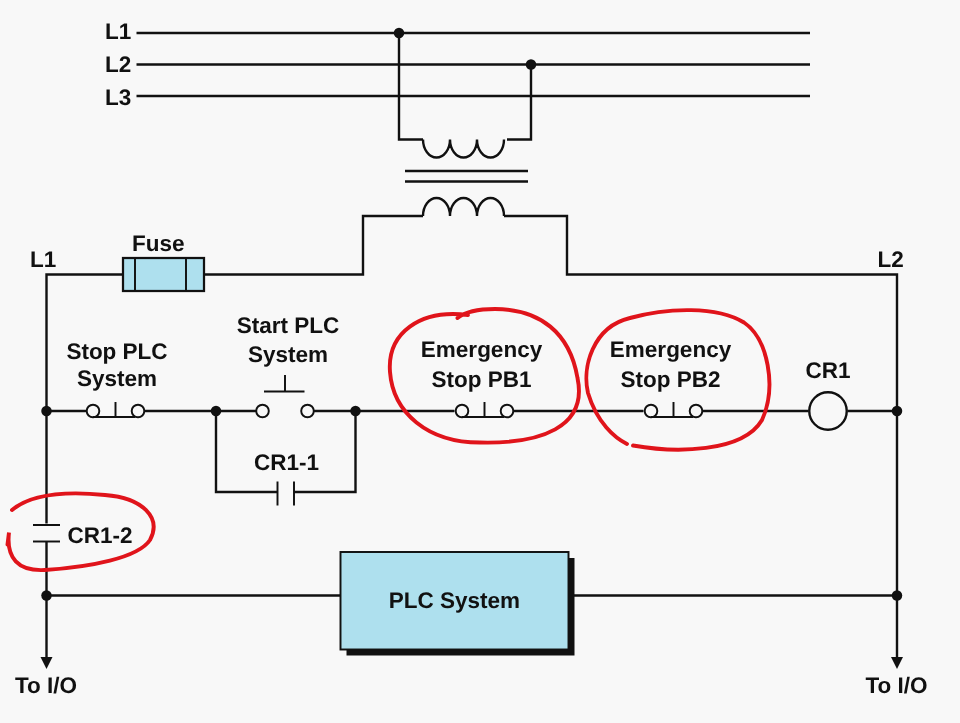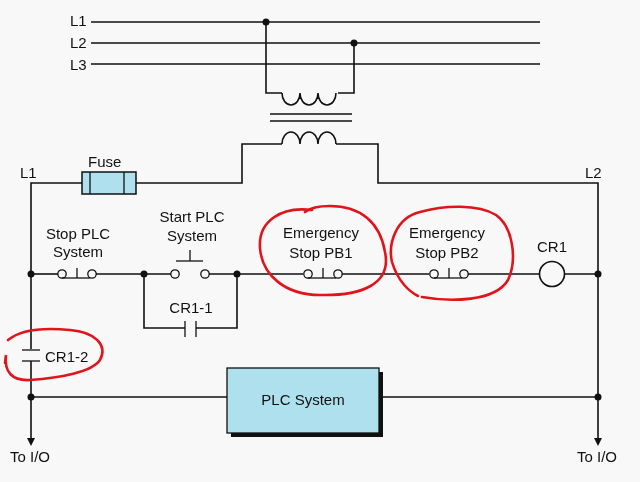--- a/index.html
+++ b/index.html
@@ -1,16 +1,16 @@
 <!DOCTYPE html>
 <html><head>
 <meta charset="utf-8">
 <style>
   html, body { margin: 0; padding: 0; background: #f8f8f8; }
-  #stage { position: relative; width: 640px; height: 482px; background: #f8f8f8; overflow: hidden; }
+  #stage { position: relative; width: 640px; height: 482px; background: #f8f8f8; overflow: hidden; font-weight: bold; }
   svg { position: absolute; left: 0; top: 0; }
   .wire { stroke: #111; stroke-width: 1.6; fill: none; }
   .thin { stroke: #111; stroke-width: 1.3; fill: none; }
   .lbl { font-family: "Liberation Sans", sans-serif; font-size: 15px; fill: #111; }
   .red { stroke: #e0141b; stroke-width: 2.6; fill: none; stroke-linecap: round; }
 </style>
 </head>
 <body>
 
 <div id="stage">

